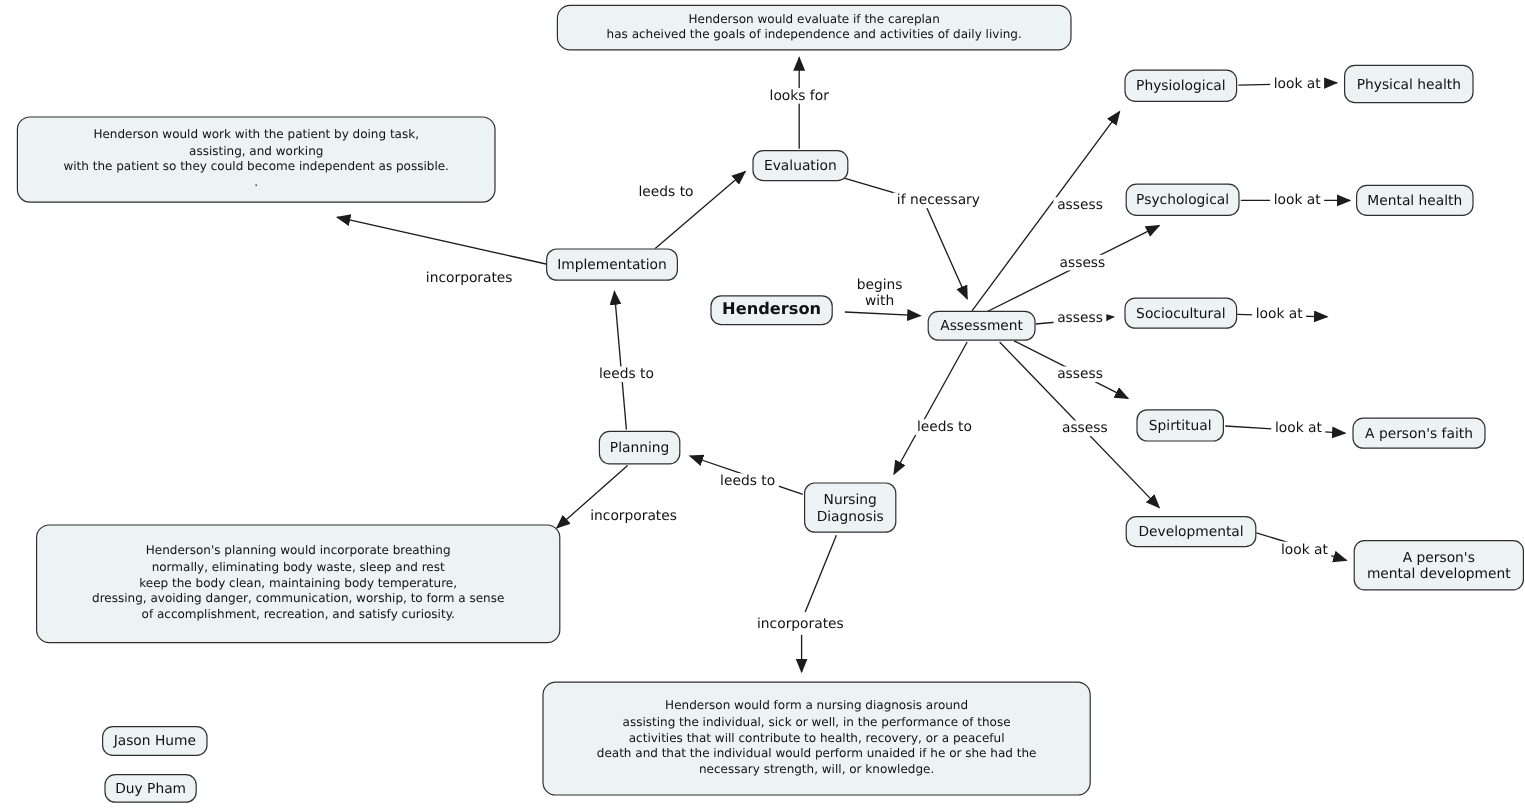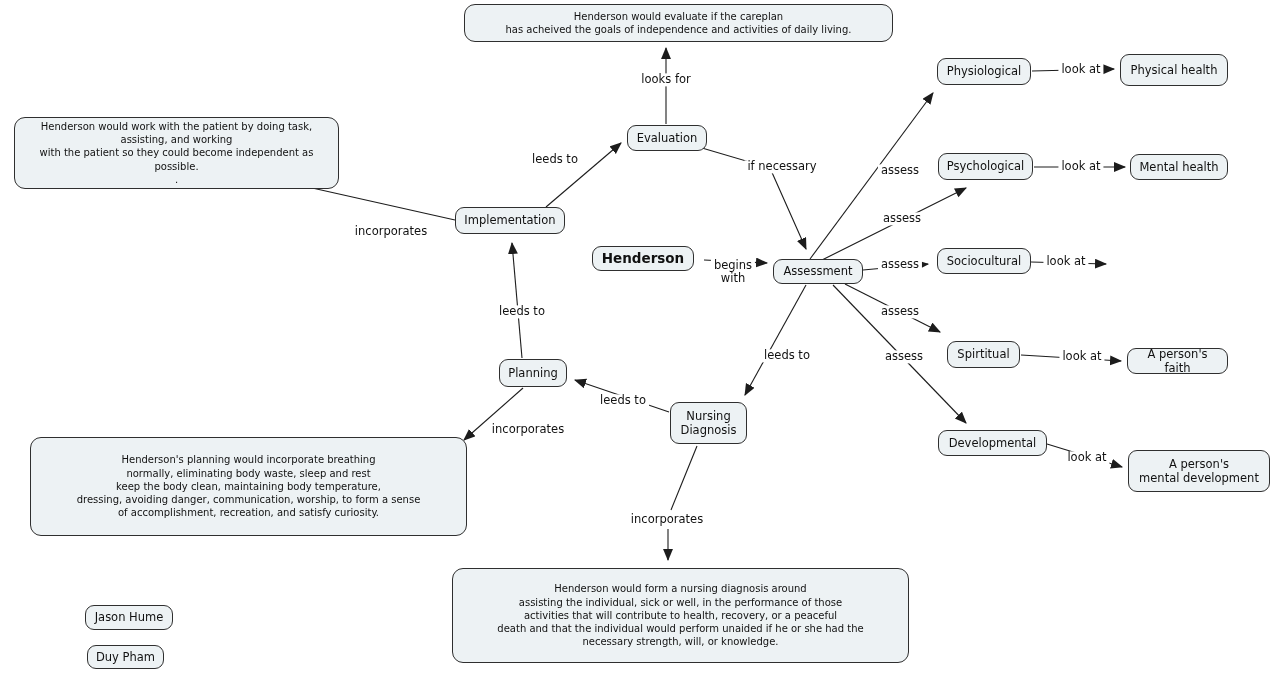--- a/index.html
+++ b/index.html
@@ -57,59 +57,59 @@
     <line x1="1032" y1="71" x2="1114" y2="69" marker-end="url(#arw)"></line>
     <line x1="1034" y1="167" x2="1125" y2="167" marker-end="url(#arw)"></line>
     <line x1="1031" y1="262" x2="1106" y2="264" marker-end="url(#arw)"></line>
     <line x1="1021" y1="355" x2="1121" y2="361" marker-end="url(#arw)"></line>
     <line x1="1047" y1="444" x2="1122" y2="467" marker-end="url(#arw)"></line>
   </svg>
 
   <span class="label" style="left:666px;top:80px">looks for</span>
   <span class="label" style="left:555px;top:160px">leeds to</span>
   <span class="label" style="left:782px;top:167px">if necessary</span>
-  <span class="label" style="left:733px;top:272px">begins
+  <span class="label" style="left:733px;top:244px">begins
 with</span>
   <span class="label" style="left:391px;top:232px">incorporates</span>
   <span class="label" style="left:522px;top:312px">leeds to</span>
   <span class="label" style="left:900px;top:171px">assess</span>
   <span class="label" style="left:902px;top:219px">assess</span>
   <span class="label" style="left:900px;top:265px">assess</span>
   <span class="label" style="left:900px;top:312px">assess</span>
   <span class="label" style="left:904px;top:357px">assess</span>
   <span class="label" style="left:1081px;top:70px">look at</span>
   <span class="label" style="left:1081px;top:167px">look at</span>
   <span class="label" style="left:1066px;top:262px">look at</span>
   <span class="label" style="left:1082px;top:357px">look at</span>
   <span class="label" style="left:1087px;top:458px">look at</span>
   <span class="label" style="left:787px;top:356px">leeds to</span>
   <span class="label" style="left:623px;top:401px">leeds to</span>
   <span class="label" style="left:528px;top:430px">incorporates</span>
   <span class="label" style="left:667px;top:520px">incorporates</span>
 
   <div class="node note" style="left:452px;top:4px;width:429px;height:38px">Henderson would evaluate if the careplan
 has acheived the goals of independence and activities of daily living.</div>
-  <div class="node note" style="left:2px;top:117px;width:325px;height:72px">Henderson would work with the patient by doing task,
+  <div class="node note" style="left:2px;top:97px;width:399px;height:72px">Henderson would work with the patient by doing task,
 assisting, and working
 with the patient so they could become independent as possible.
 .</div>
   <div class="node" style="left:627px;top:125px;width:80px;height:26px">Evaluation</div>
   <div class="node" style="left:455px;top:207px;width:110px;height:27px">Implementation</div>
   <div class="node bold-node" style="left:592px;top:246px;width:102px;height:25px">Henderson</div>
   <div class="node" style="left:773px;top:259px;width:90px;height:25px">Assessment</div>
   <div class="node" style="left:499px;top:359px;width:68px;height:28px">Planning</div>
   <div class="node" style="left:670px;top:402px;width:77px;height:42px">Nursing
 Diagnosis</div>
   <div class="node" style="left:937px;top:58px;width:94px;height:27px">Physiological</div>
   <div class="node" style="left:1120px;top:54px;width:108px;height:32px">Physical health</div>
   <div class="node" style="left:938px;top:153px;width:95px;height:27px">Psychological</div>
   <div class="node" style="left:1130px;top:154px;width:98px;height:26px">Mental health</div>
   <div class="node" style="left:937px;top:248px;width:94px;height:26px">Sociocultural</div>
   <div class="node" style="left:947px;top:341px;width:73px;height:27px">Spirtitual</div>
-  <div class="node" style="left:1127px;top:348px;width:101px;height:26px">A person's faith</div>
+  <div class="node" style="left:1127px;top:348px;width:111px;height:26px">A person's faith</div>
   <div class="node" style="left:938px;top:430px;width:109px;height:26px">Developmental</div>
   <div class="node note" style="left:18px;top:437px;width:437px;height:99px">Henderson's planning would incorporate breathing
 normally, eliminating body waste, sleep and rest
 keep the body clean, maintaining body temperature,
 dressing, avoiding danger, communication, worship, to form a sense
 of accomplishment, recreation, and satisfy curiosity.</div>
   <div class="node" style="left:1128px;top:450px;width:142px;height:42px">A person's
 mental development</div>
   <div class="node note" style="left:440px;top:568px;width:457px;height:95px">Henderson would form a nursing diagnosis around
 assisting the individual, sick or well, in the performance of those

